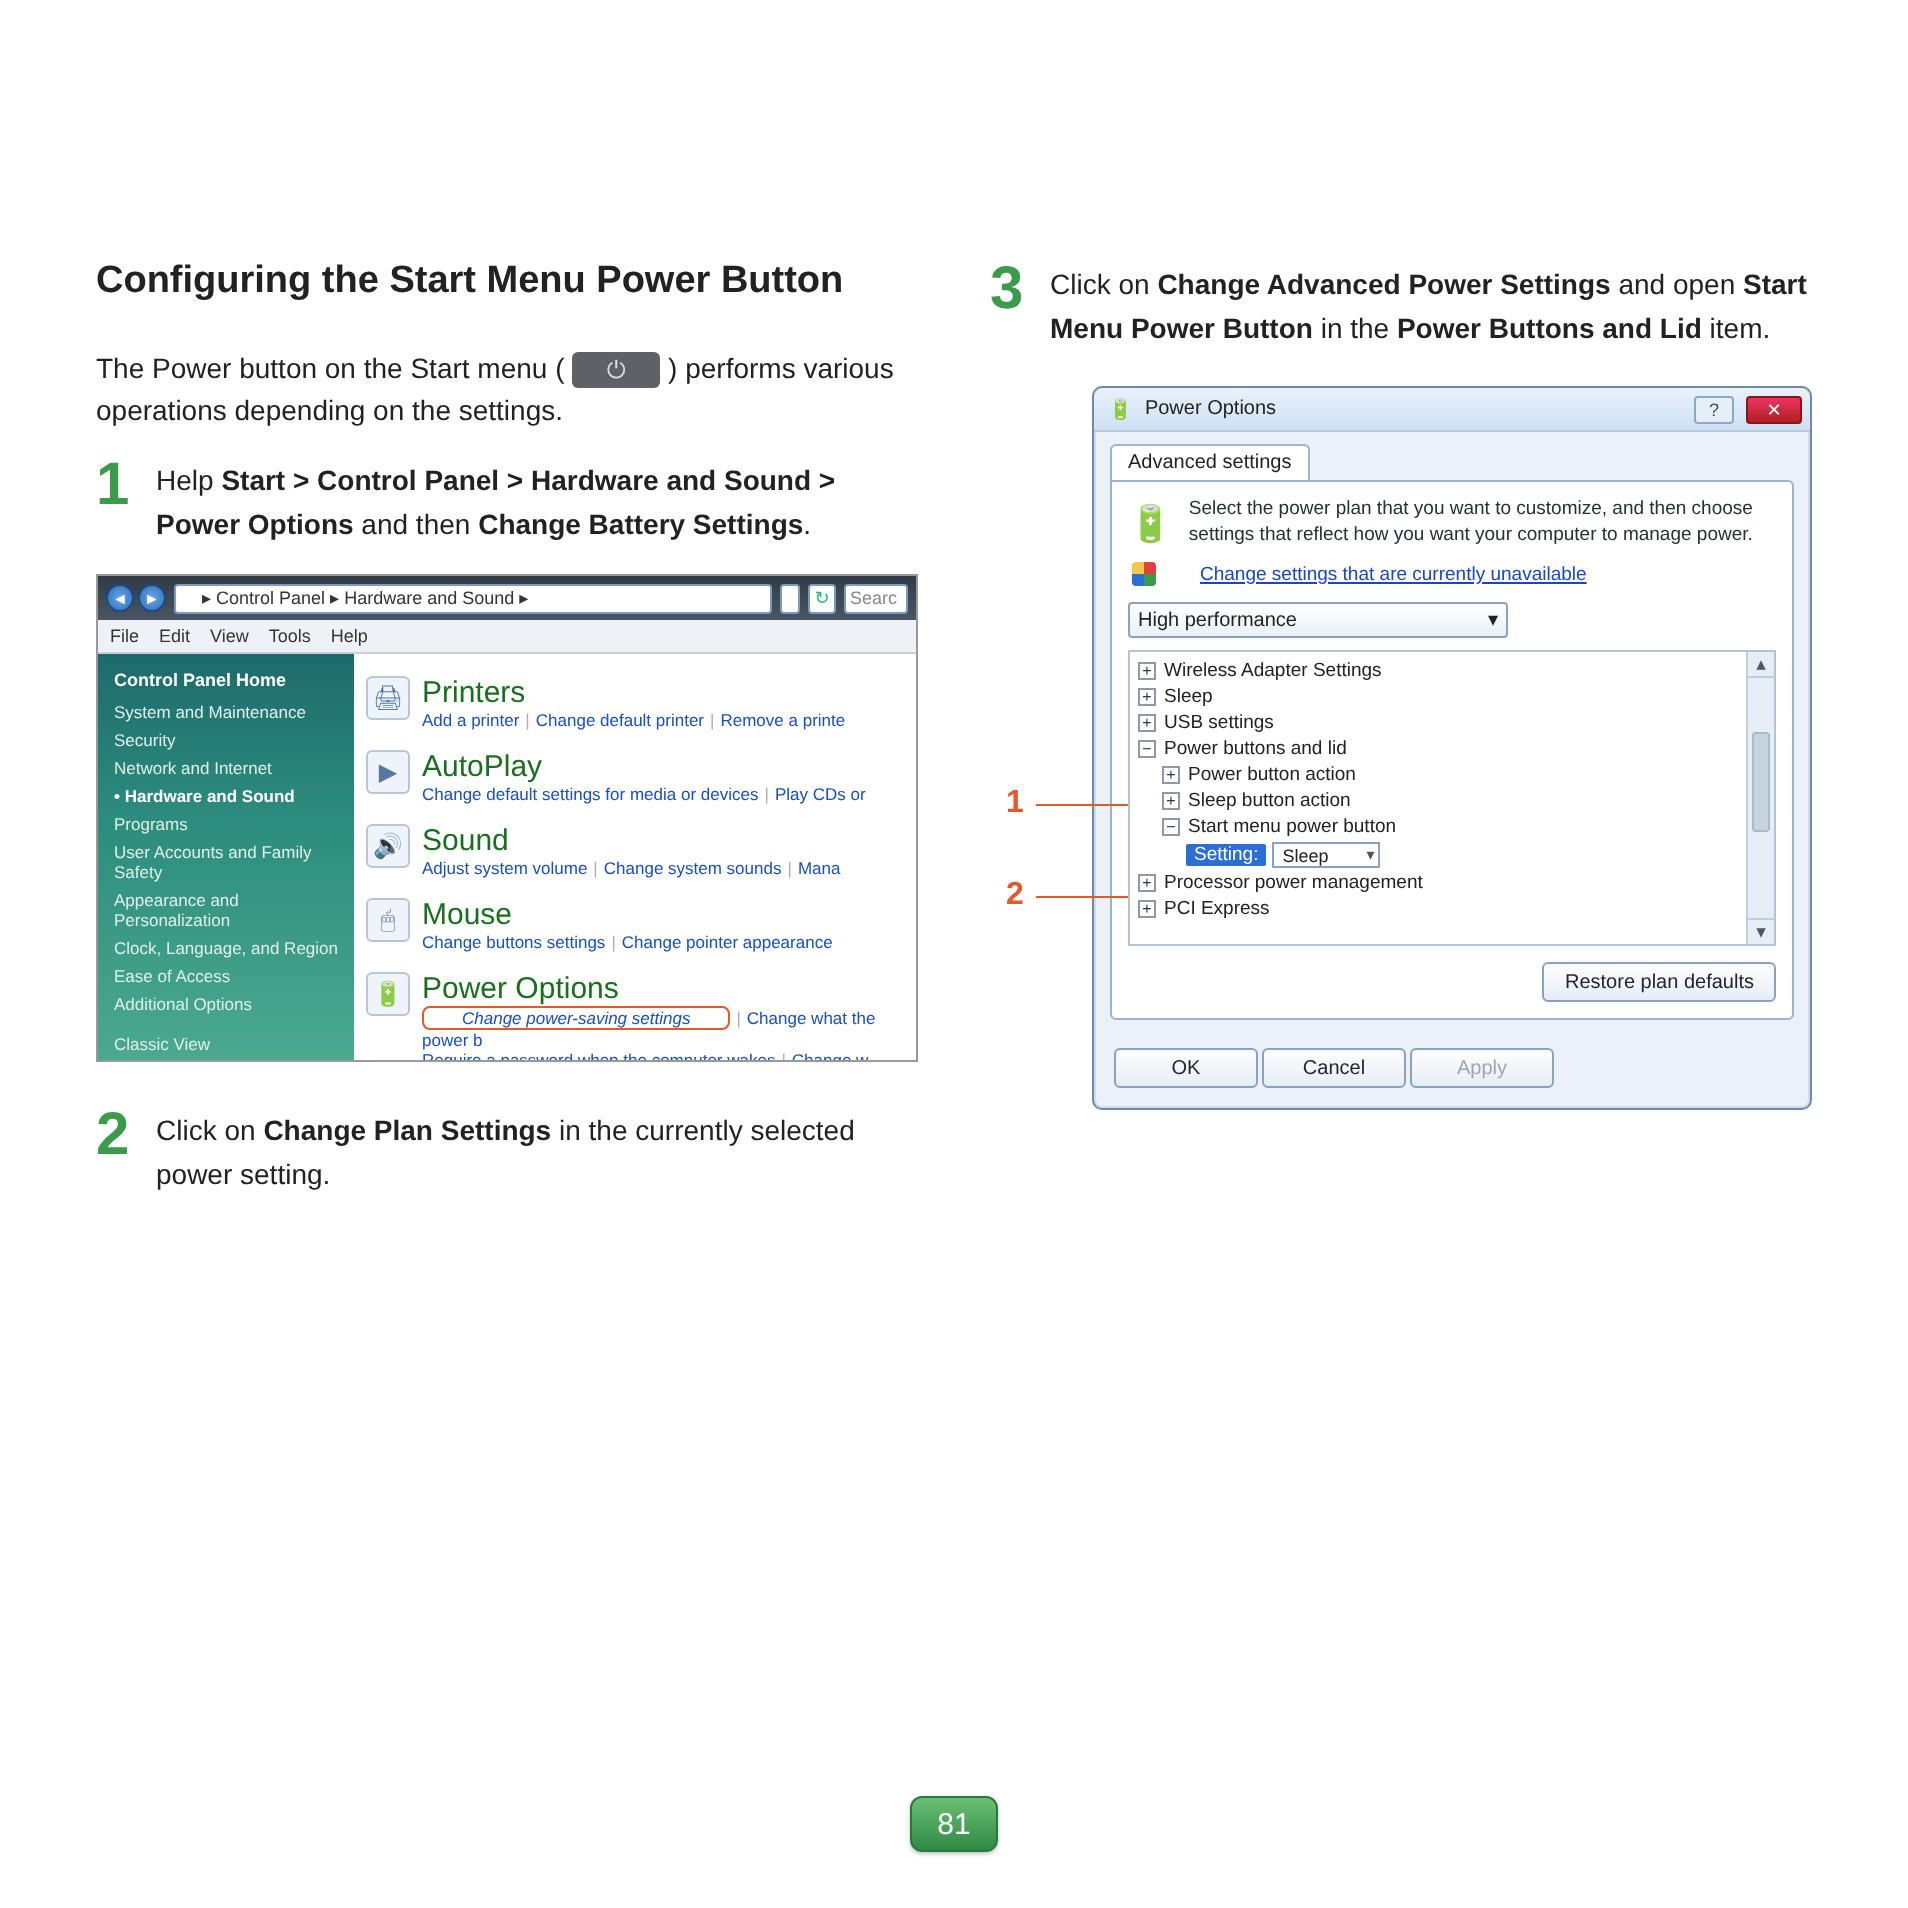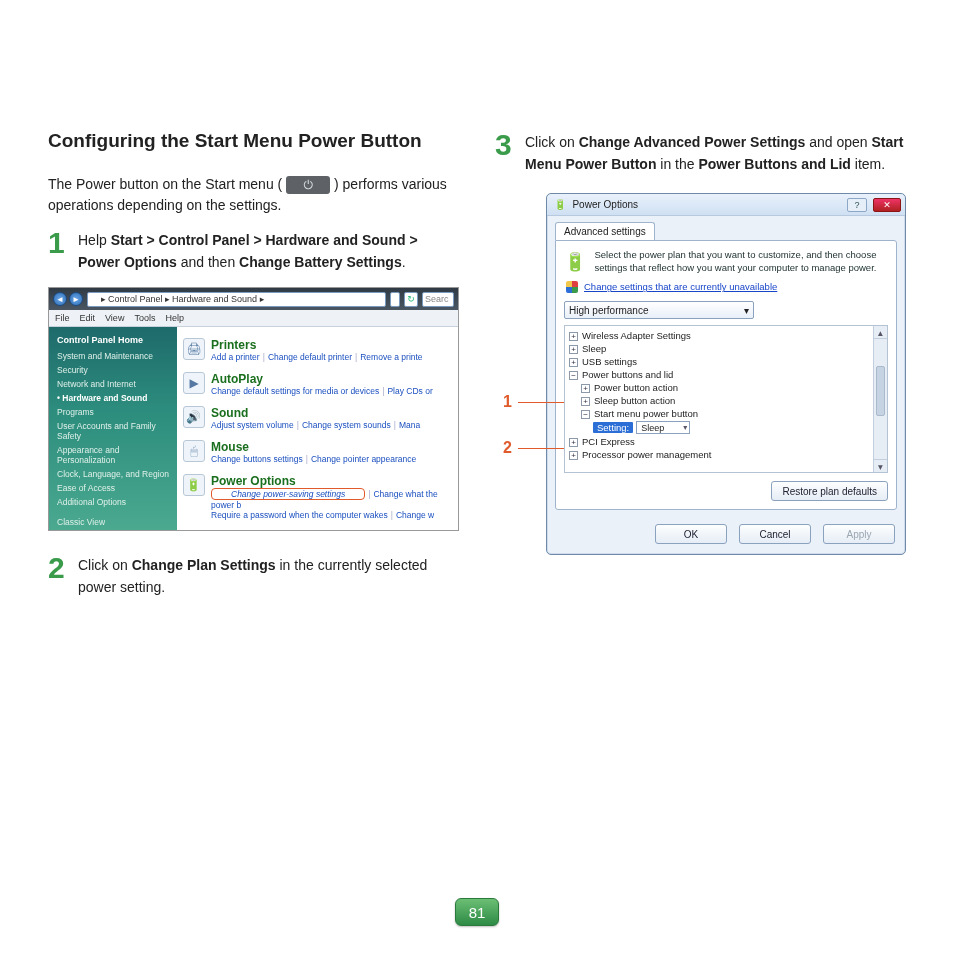--- a/index.html
+++ b/index.html
@@ -114,21 +114,21 @@
   .s1-main {
     flex:1; background:#fff; padding:6px 0 6px 6px;
   }
   .cat { display:flex; gap:6px; padding:5px 0; border-bottom:0; }
   .cat-icon {
     width:22px;height:22px;border:1px solid #b8c7d6;border-radius:3px;
     background:#eef4fa;display:flex;align-items:center;justify-content:center;
     color:#5579a3;font-size:12px;
   }
   .cat-body { flex:1; }
-  .cat-title { color:#1a6f1e; font-size:12px;font-weight:bold; }
+  .cat-title { color:#1a6f1e; font-size:15px; }
   .cat-links { color:#1a4fbf; font-size:8.5px; }
   .cat-links .sep { color:#aac; margin:0 3px; }
   .hl {
     border:1.5px solid #e05a2b; border-radius:4px;
     padding:0 19px; display:inline-block;font-style:italic;
   }
   
   .shot2-wrap {
     position: relative;
     margin-top: 18px;
@@ -168,21 +168,21 @@
     margin:0 8px 8px 8px;border:1px solid #9fb4cc;background:#fff;
     border-radius:0 3px 3px 3px;padding:8px;
   }
   .s2-desc { display:flex; gap:8px; margin-bottom:6px; }
   .bulb {
     width:26px;height:26px;display:flex;align-items:center;justify-content:center;
     font-size:18px;color:#3a8a3e;
   }
   .s2-desc-text { font-size:9.5px;color:#233; line-height:1.35; }
   .s2-link {
-    display:flex;gap:6px;color:#1846c8;text-decoration:underline;
+    display:flex;align-items:center;gap:22px;color:#1846c8;text-decoration:underline;
     font-size:9.5px;margin-bottom:8px;margin-left:2px;
   }
   .shield{width:12px;height:12px;display:inline-block;background:conic-gradient(#e04040 0 25%,#3a9b4a 0 50%,#2b6fd6 0 75%,#f2c84b 0);border-radius:2px;}
   .s2-select {
     width: 190px;height:18px;border:1px solid #8aa2bd;background:linear-gradient(#fff,#e9f0f8);
     display:flex;align-items:center;justify-content:space-between;padding:0 4px;
     font-size:10px;border-radius:2px;margin-bottom:6px;
   }
   .s2-tree {
     border:1px solid #b4c3d4;height:148px;background:#fff;
@@ -219,21 +219,21 @@
     display:flex;justify-content:flex-end;margin-top:8px;
   }
   .btn {
     min-width:72px;height:20px;border:1px solid #8aa2bd;border-radius:3px;
     background:linear-gradient(#fdfefe,#e6edf6);
     display:inline-flex;align-items:center;justify-content:center;
     font-size:10px;padding:0 10px;color:#223;
   }
   .btn.disabled{color:#9aa6b2;}
   .s2-buttons {
-    display:flex;gap:12px;justify-content:flex-end;padding:6px 10px 10px;
+    display:flex;gap:2px;padding:6px 10px 10px;
   }
   
   .callout {
     position:absolute;display:flex;align-items:center;gap:6px;
     font-size:16px;color:#e05a2b;font-weight:bold;
   }
   .callout .line{height:1px;background:#e05a2b;width:48px;}
   .co1{left:8px;top:200px;}
   .co2{left:8px;top:246px;}
   
@@ -397,22 +397,22 @@
             <div class="tn"><span class="pm">−</span><span>Power buttons and lid</span></div>
             <div class="tn ind1"><span class="pm">+</span><span>Power button action</span></div>
             <div class="tn ind1"><span class="pm">+</span><span>Sleep button action</span></div>
             <div class="tn ind1"><span class="pm">−</span><span>Start menu power button</span></div>
             <div class="tn ind2">
               <span class="setting-row">
                 <span class="setting-lbl">Setting:</span>
                 <span class="mini-select">Sleep</span>
               </span>
             </div>
+            <div class="tn"><span class="pm">+</span><span>Processor power management</span></div>
             <div class="tn"><span class="pm">+</span><span>PCI Express</span></div>
-            <div class="tn"><span class="pm">+</span><span>Processor power management</span></div>
             <div class="tree-scroll">
               <div class="arr up">▴</div>
               <div class="thumb"></div>
               <div class="arr dn">▾</div>
             </div>
           </div>
           <div class="s2-restore">
             <span class="btn">Restore plan defaults</span>
           </div>
         </div>

